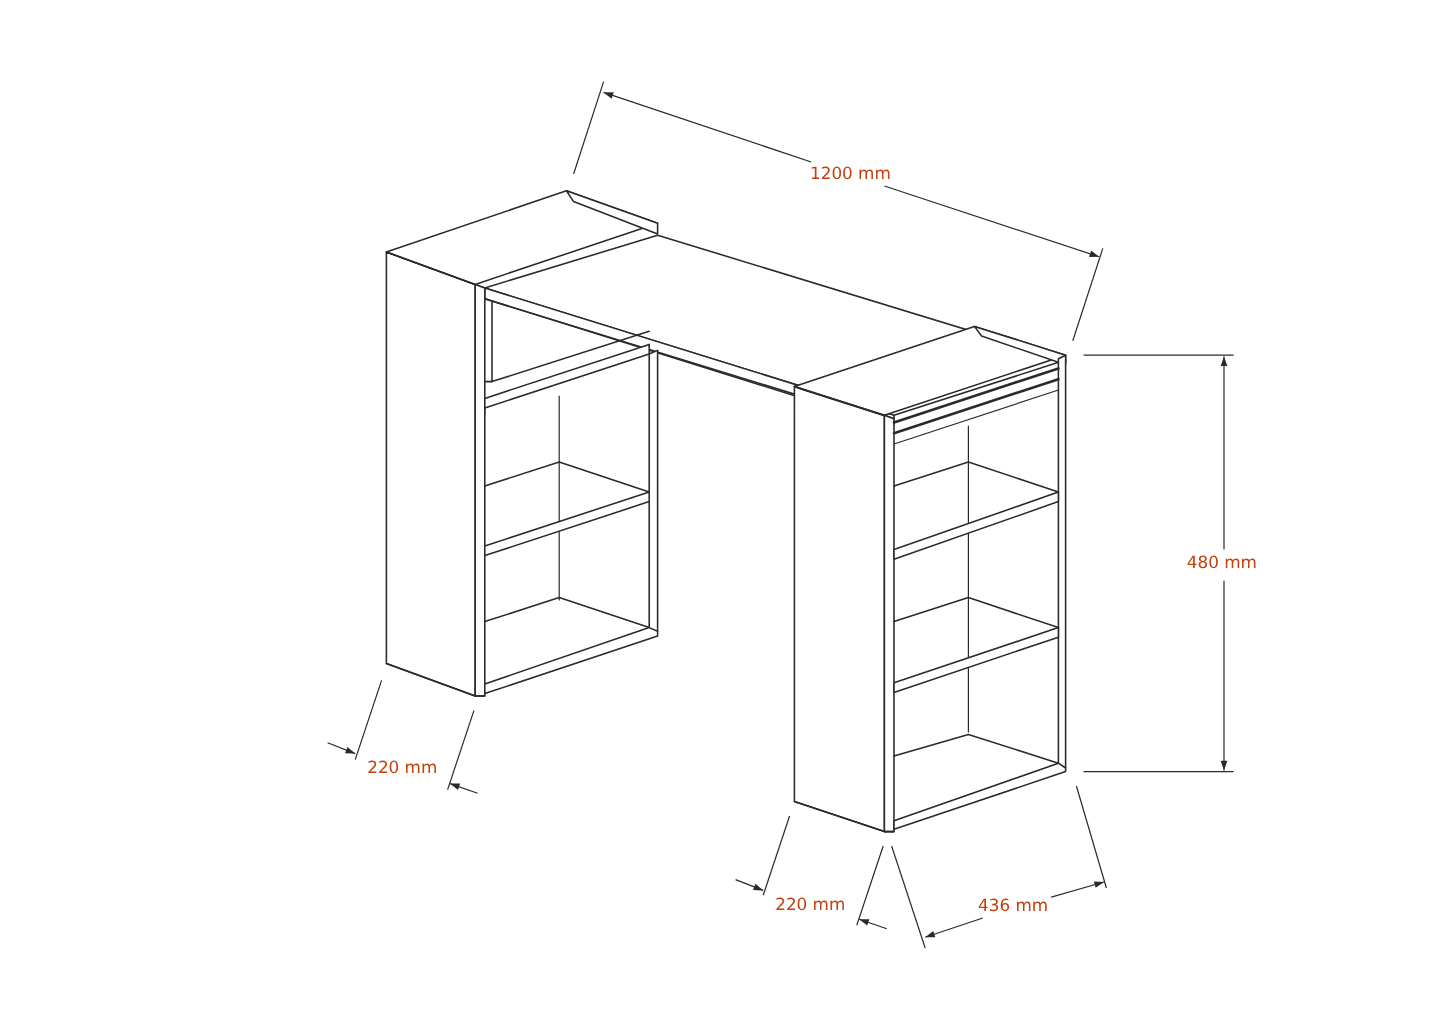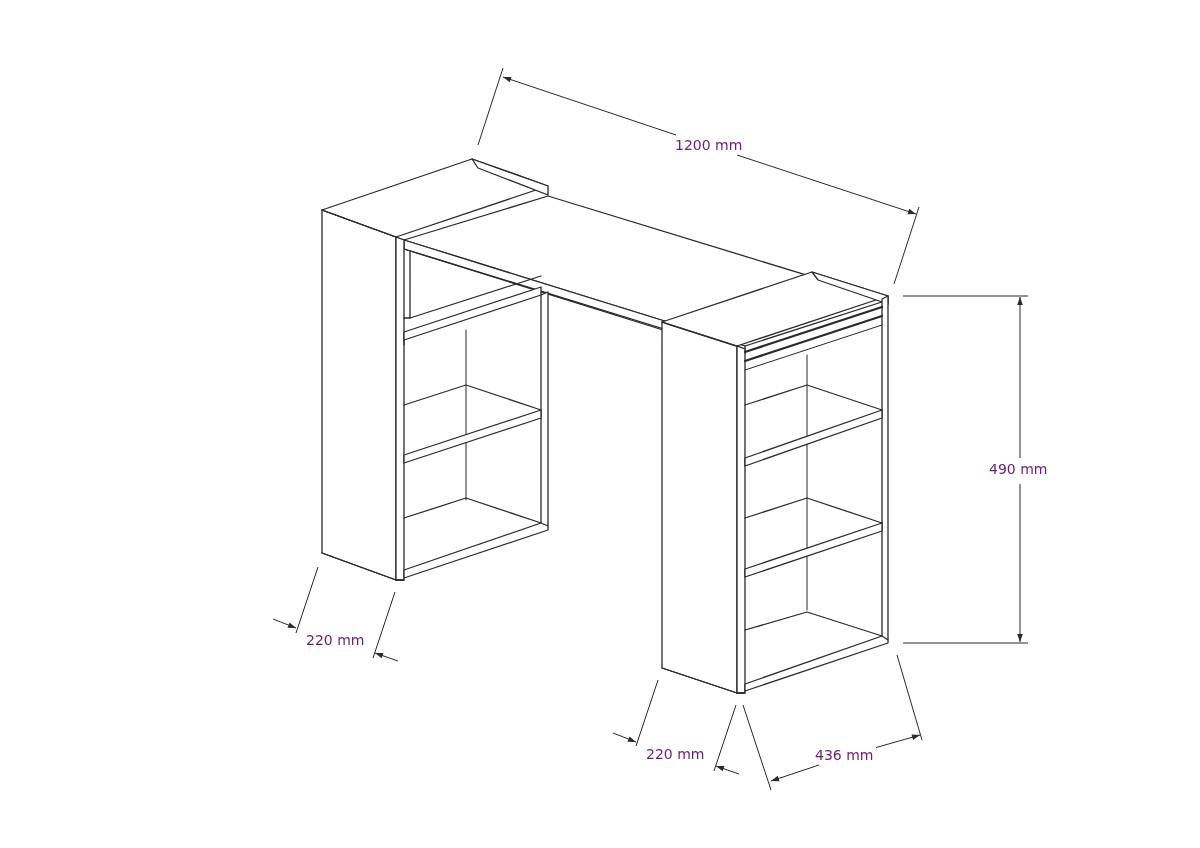--- a/index.html
+++ b/index.html
@@ -9,21 +9,21 @@
     .ln { stroke: #2a2a2a; stroke-width: 1.3; fill: none; stroke-linejoin: round; stroke-linecap: round; }
     .ln-thin { stroke: #2a2a2a; stroke-width: 1; fill: none; stroke-linecap: round; }
     .ln-bold { stroke: #2a2a2a; stroke-width: 2.2; fill: none; stroke-linecap: round; }
     .face { fill: #ffffff; stroke: #2a2a2a; stroke-width: 1.3; stroke-linejoin: round; }
     .dim { stroke: #2a2a2a; stroke-width: 1; fill: none; }
     .arrow { fill: #2a2a2a; stroke: none; }
     .dim-label {
       position: absolute;
       font-family: "DejaVu Sans", sans-serif;
       font-size: 14px;
-      color: #701a75;
+      color: #c2410c;
       background: #ffffff;
       padding: 0 3px;
       white-space: nowrap;
       line-height: 16px;
       text-align: right;
     }
   </style>
 </head>
 <body>
 
@@ -134,17 +134,17 @@
 
     <g>
       <line class="dim" x1="743" y1="705" x2="771" y2="790"></line>
       <line class="dim" x1="897" y1="655" x2="922" y2="740"></line>
       <line class="dim" x1="819" y1="765" x2="771" y2="781" marker-end="url(#arr)"></line>
       <line class="dim" x1="871" y1="749" x2="920" y2="735" marker-end="url(#arr)"></line>
     </g>
   </svg>
 
   <span class="dim-label" style="left:672px; top:137px;">1200 mm</span>
-  <span class="dim-label" style="left:986px; top:461px;">490 mm</span>
+  <span class="dim-label" style="left:986px; top:461px;">480 mm</span>
   <span class="dim-label" style="left:303px; top:632px;">220 mm</span>
   <span class="dim-label" style="left:643px; top:746px;">220 mm</span>
   <span class="dim-label" style="left:812px; top:747px;">436 mm</span>
 </div>
 
 </body></html>

